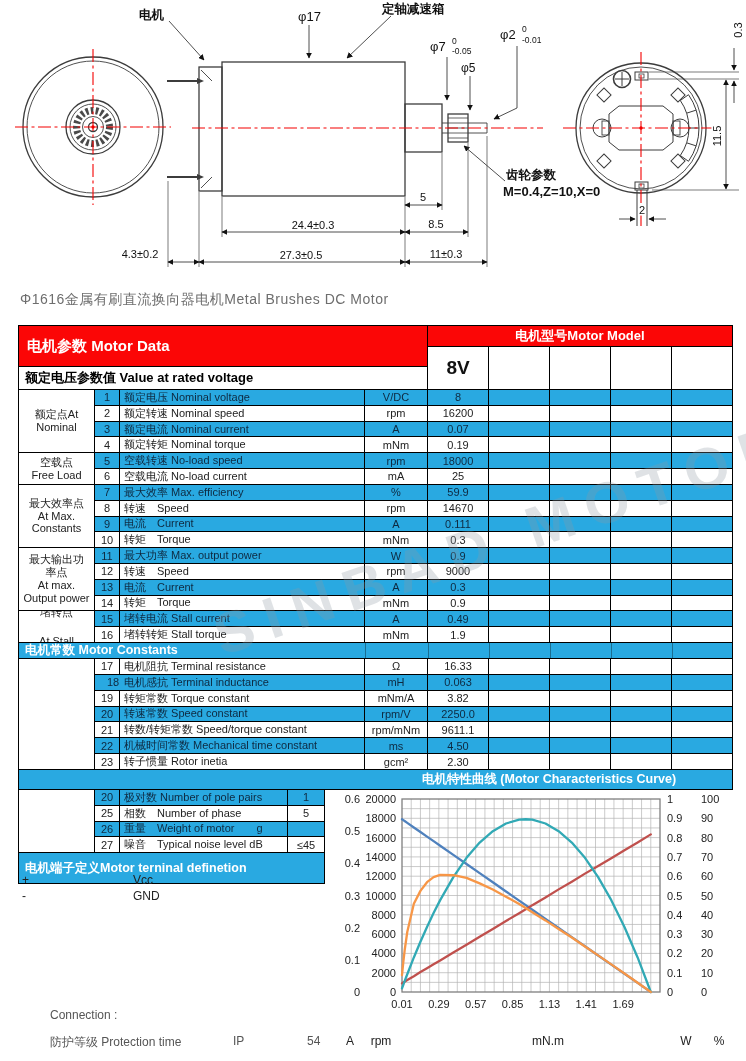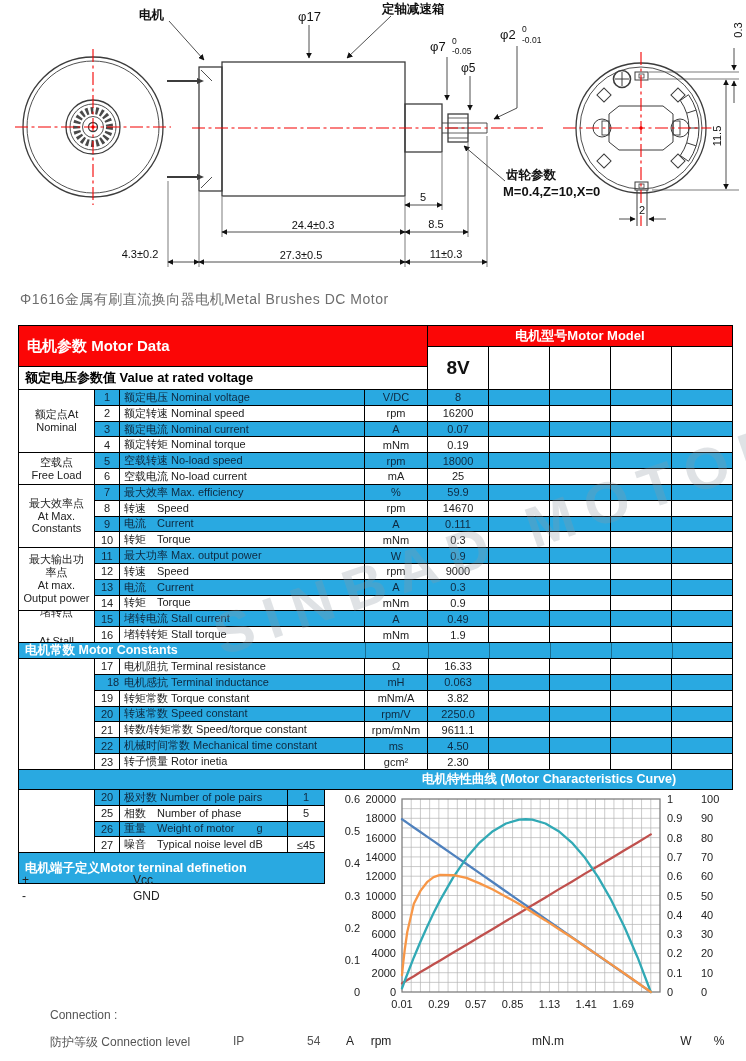--- a/index.html
+++ b/index.html
@@ -533,15 +533,15 @@
     <text x="586.2857142857142" y="1008" text-anchor="middle" font-size="11" fill="#222">1.41</text>
     <text x="623.1428571428571" y="1008" text-anchor="middle" font-size="11" fill="#222">1.69</text>
     <text x="350" y="1045" text-anchor="middle" font-size="12" fill="#222">A</text>
     <text x="381" y="1045" text-anchor="middle" font-size="12" fill="#222">rpm</text>
     <text x="548" y="1045" text-anchor="middle" font-size="12" fill="#222">mN.m</text>
     <text x="686" y="1045" text-anchor="middle" font-size="12" fill="#222">W</text>
     <text x="719" y="1045" text-anchor="middle" font-size="12" fill="#222">%</text>
   </svg>
 
 <div class="footer-txt" style="left:50px;top:1008px;">Connection :</div>
-<div class="footer-txt" style="left:50px;top:1034px;">防护等级 Connection level</div>
+<div class="footer-txt" style="left:50px;top:1034px;">防护等级 Protection time</div>
 <div class="footer-txt" style="left:233px;top:1034px;">IP</div>
 <div class="footer-txt" style="left:307px;top:1034px;">54</div>
 
 </body></html>

